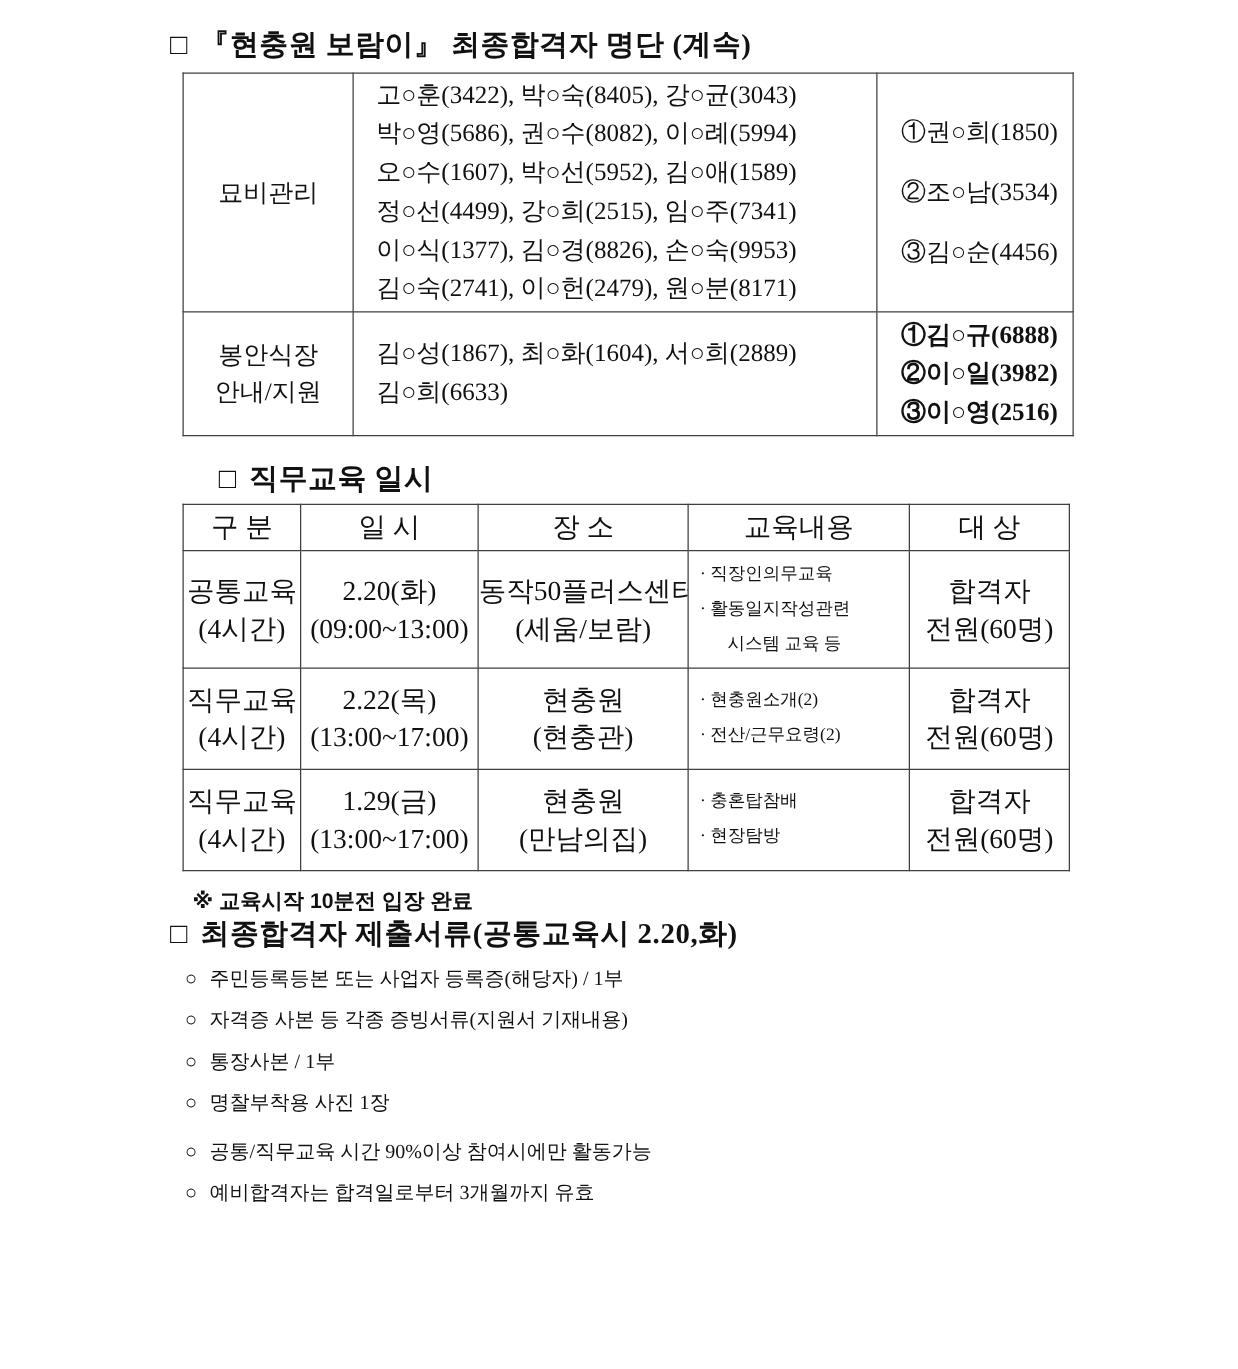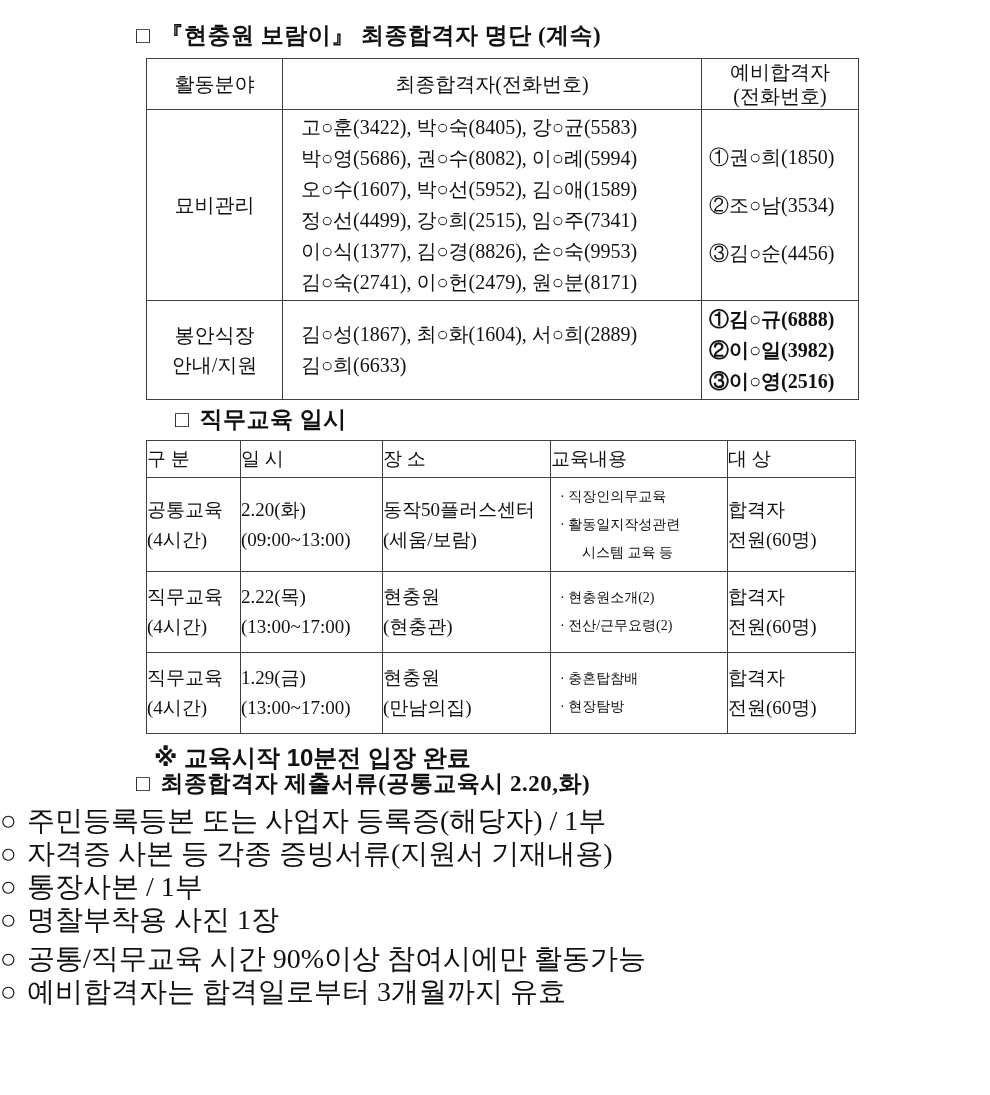--- a/index.html
+++ b/index.html
@@ -20,79 +20,71 @@
   table{border-collapse:collapse;margin-left:146px;table-layout:fixed;}
   td{border:1px solid #3f3f3f;padding:0;vertical-align:middle;overflow:hidden;}
 
   
   .t1{width:712px;margin-top:8px;}
   .t1 td{font-size:20px;}
   .t1 .hdr{height:50px;text-align:center;line-height:24px;}
   .t1 .c-field{text-align:center;}
   .t1 .c-final{text-align:left;padding-left:18px;}
   .t1 .c-final .nm{line-height:31px;white-space:nowrap;}
-  .t1 .c-reserve{text-align:left;padding-left:7px;margin-left:18px;}
+  .t1 .c-reserve{text-align:center;padding-left:7px;margin-left:18px;}
   .t1 .r1 .c-reserve div{line-height:48px;white-space:nowrap;}
   .t1 .r2 .c-reserve div{line-height:31px;white-space:nowrap;font-weight:bold;}
   .t1 .r1 td{height:190px;}
   .t1 .r2 td{height:98px;}
   .t1 .c-field .fl{line-height:30px;}
 
   
   .t2{width:710px;margin-top:6px;}
-  .t2 td{font-size:19px;text-align:left;}
+  .t2 td{font-size:22px;text-align:center;}
   .t2 .hdr{height:36px;}
   .t2 .row1 td{height:93px;}
   .t2 .row2 td{height:80px;}
   .t2 .row3 td{height:80px;}
   .t2 .ln{line-height:30px;white-space:nowrap;}
   .t2 .c-content{text-align:left;padding-left:9px;font-size:14px;}
   .t2 .c-content .ln{line-height:28px;}
   .t2 .c-content .indent{padding-left:22px;}
 
   .note{
     margin:12px 0 0 154px;
     font-family:"Liberation Sans","DejaVu Sans",sans-serif;
-    font-weight:bold;font-size:24px;line-height:24px;
+    font-weight:bold;font-size:17px;line-height:24px;
   }
 
   .sec-title.s3{margin-top:0;}
   .list{margin:6px 0 0 0;}
-  .li{font-size:28px;line-height:33px;white-space:nowrap;}
+  .li{margin-left:148px;font-size:16px;line-height:33px;white-space:nowrap;}
   .ob{margin-right:10px;}
   .sec-title.s4{margin-top:2px;}
 </style>
 </head>
 <body>
 
 <div class="page">
 
   <div class="sec-title">
     <span class="marker">□</span><span>『현충원 보람이』 최종합격자 명단 (계속)</span>
   </div>
 
   <table class="t1">
     <colgroup>
         <col style="width:136px">
         <col style="width:419px">
         <col style="width:157px">
       </colgroup>
     <tbody>
-      <tr>
-        <td class="hdr">활동분야</td>
-        <td class="hdr">최종합격자(전화번호)</td>
-        <td class="hdr">
-          <div>예비합격자</div>
-          <div>(전화번호)</div>
-        </td>
-      </tr>
       <tr class="r1">
         <td class="c-field">묘비관리</td>
         <td class="c-final">
-          <div class="nm">고○훈(3422), 박○숙(8405), 강○균(5583)</div>
+          <div class="nm">고○훈(3422), 박○숙(8405), 강○균(3043)</div>
           <div class="nm">박○영(5686), 권○수(8082), 이○례(5994)</div>
           <div class="nm">오○수(1607), 박○선(5952), 김○애(1589)</div>
           <div class="nm">정○선(4499), 강○희(2515), 임○주(7341)</div>
           <div class="nm">이○식(1377), 김○경(8826), 손○숙(9953)</div>
           <div class="nm">김○숙(2741), 이○헌(2479), 원○분(8171)</div>
         </td>
         <td class="c-reserve">
           <div>①권○희(1850)</div>
           <div>②조○남(3534)</div>
           <div>③김○순(4456)</div>
@@ -109,21 +101,21 @@
         </td>
         <td class="c-reserve">
           <div>①김○규(6888)</div>
           <div>②이○일(3982)</div>
           <div>③이○영(2516)</div>
         </td>
       </tr>
     </tbody>
   </table>
 
-  <div class="sec-title" style="margin-top:6px;padding-left:39px;">
+  <div class="sec-title" style="margin-top:20px;padding-left:39px;">
     <span class="marker">□</span><span>직무교육 일시</span>
   </div>
 
   <table class="t2">
     <colgroup>
         <col style="width:94px">
         <col style="width:142px">
         <col style="width:168px">
         <col style="width:177px">
         <col style="width:128px">

